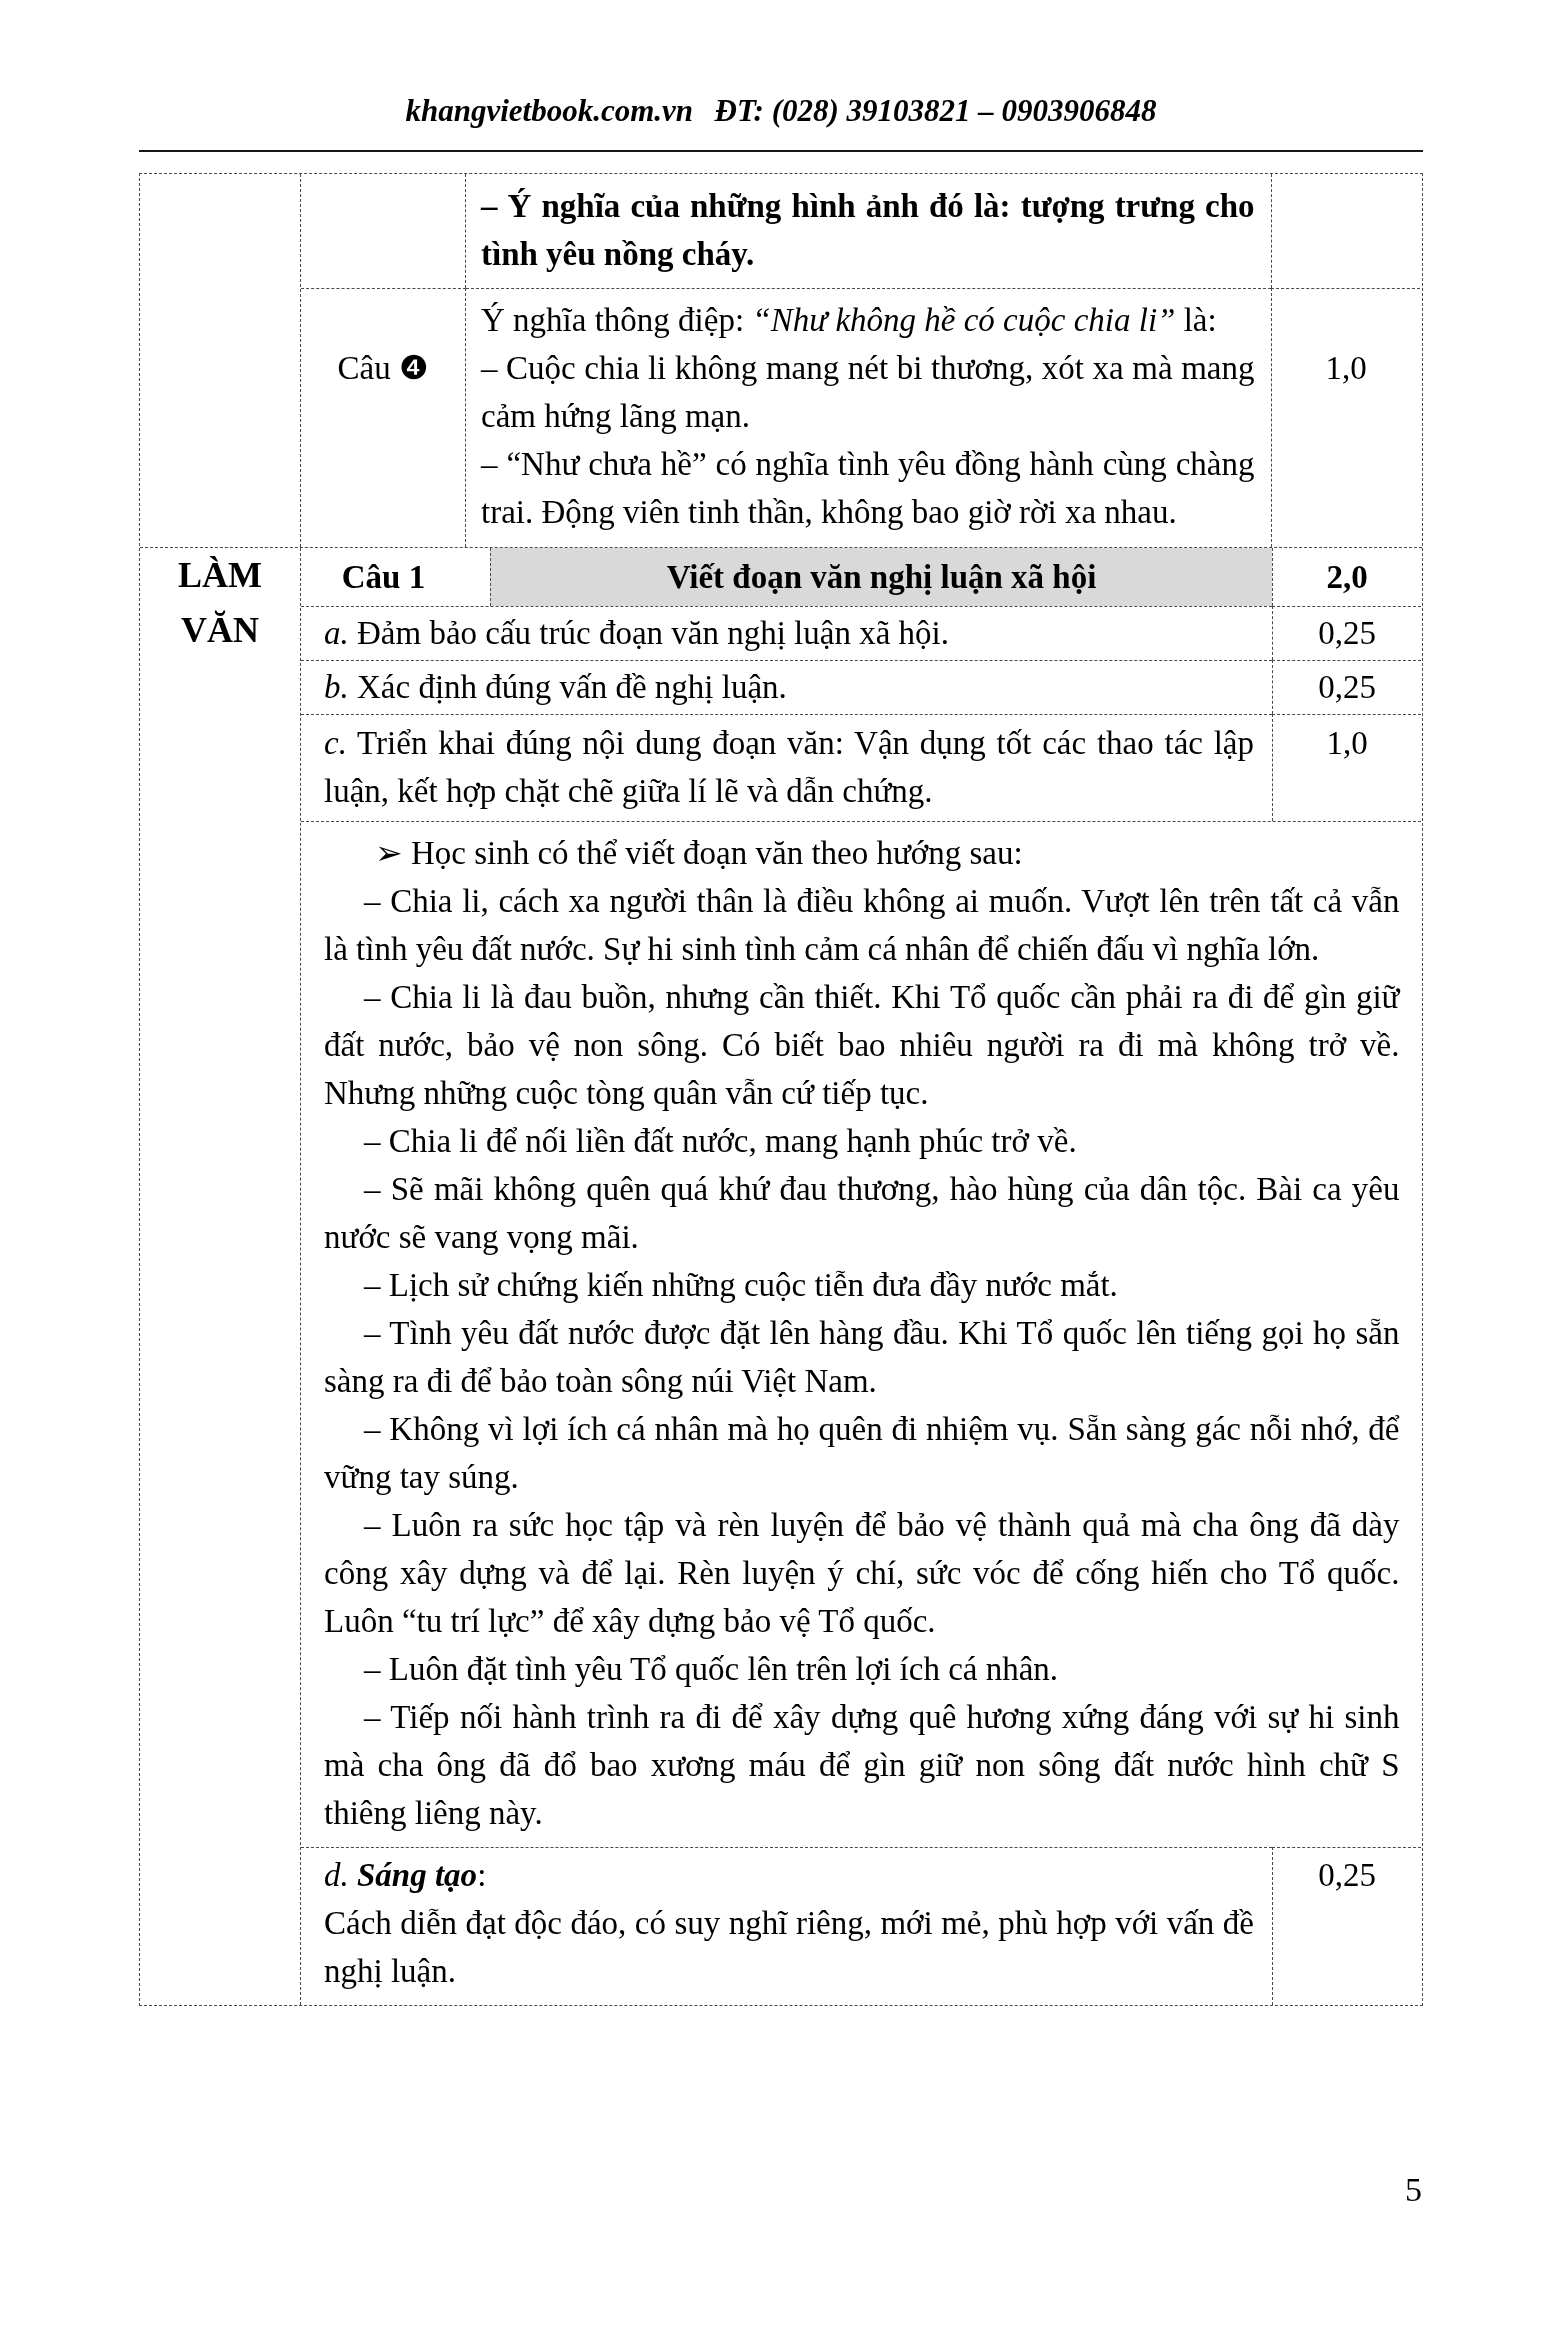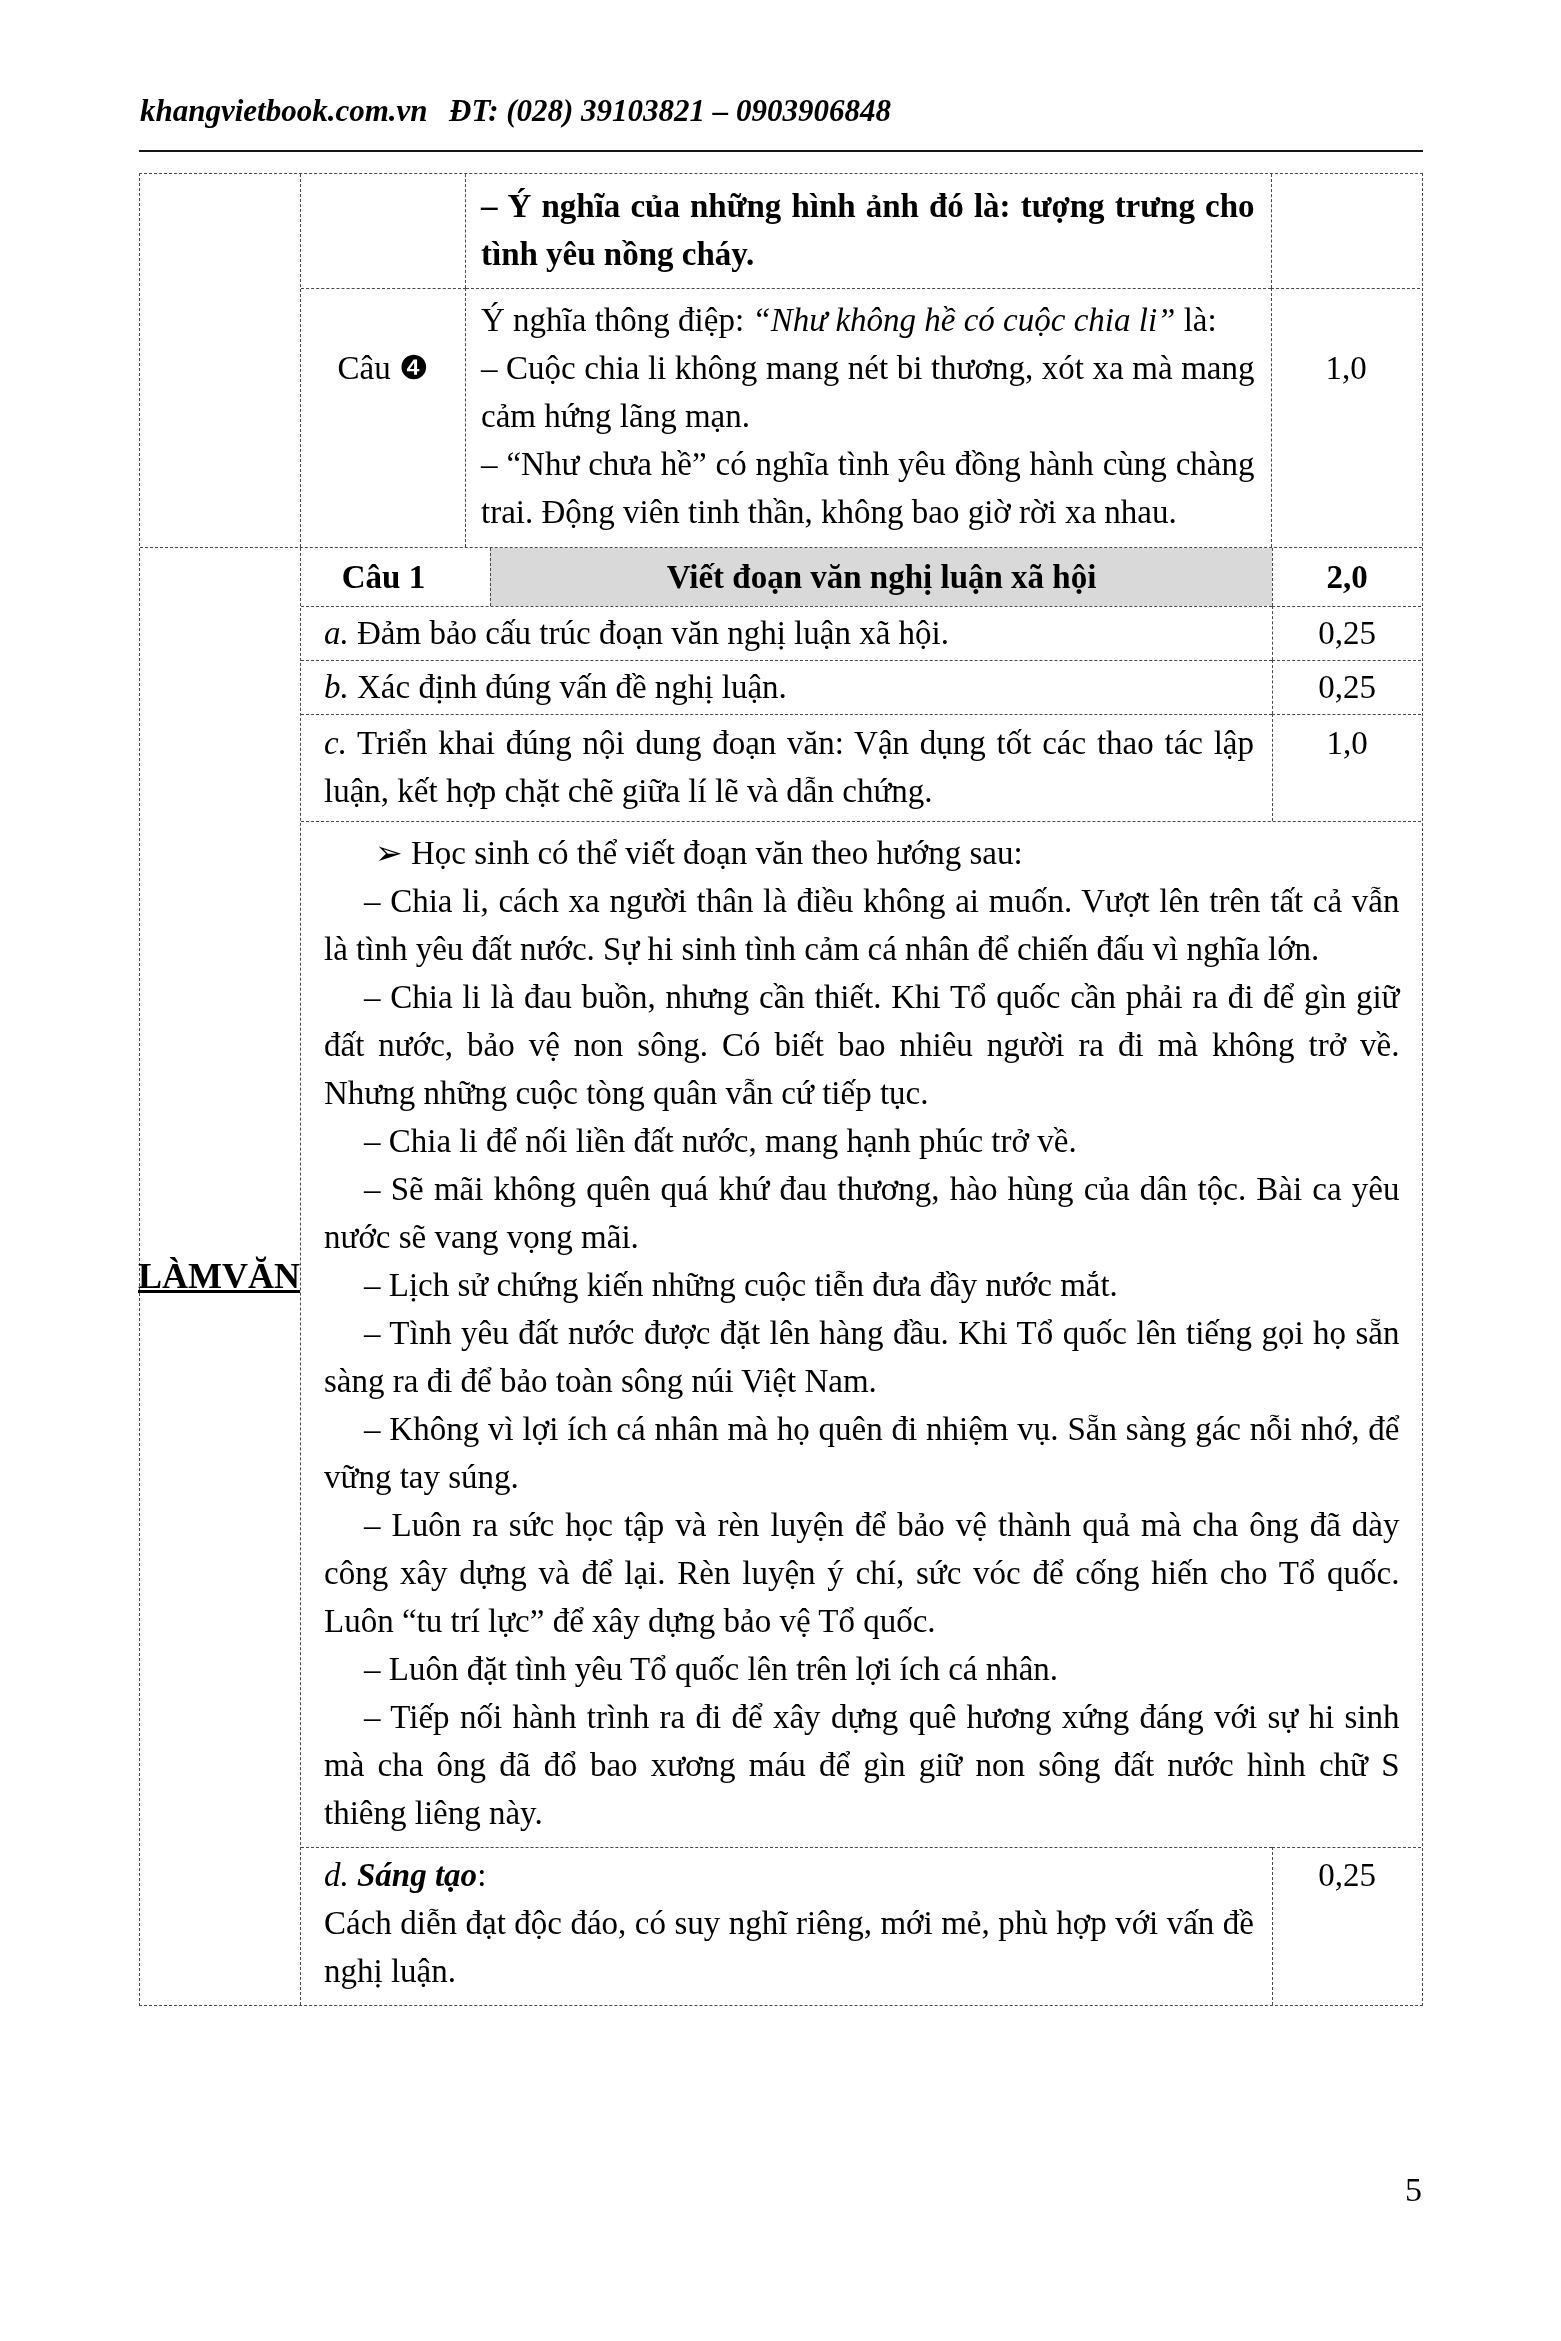--- a/index.html
+++ b/index.html
@@ -5,21 +5,21 @@
   :root { --bd: #4a4a4a; --gray: #d9d9d9; }
   * { margin: 0; padding: 0; box-sizing: border-box; }
   html, body { background: #ffffff; }
   body {
     width: 1561px; height: 2342px; position: relative; overflow: hidden;
     font-family: "Liberation Serif", serif; color: #000;
   }
 
   .page-header {
     position: absolute; top: 93px; left: 140px; width: 1282px;
-    text-align: left; font-size: 31px; font-weight: 700; font-style: italic;
+    text-align: center; font-size: 31px; font-weight: 700; font-style: italic;
   }
   .page-header .phone { margin-left: 21.5px; }
   .header-rule {
     position: absolute; top: 150px; left: 139px; width: 1284px;
     border-top: 2.5px solid #161616;
   }
 
   .doc-table {
     position: absolute; top: 173px; left: 139px; width: 1284px;
     border: 1.7px dashed var(--bd);
@@ -38,22 +38,22 @@
   .s1-label-empty { grid-column: 2; grid-row: 1; }
   .s1-content-1 { grid-column: 3; grid-row: 1; padding: 8.3px 16.5px 10px 15px; font-weight: bold; }
   .s1-pts-1 { grid-column: 4; grid-row: 1; }
   .s1-label-cau4 { grid-column: 2; grid-row: 2; text-align: center; padding-top: 55px; }
   .s1-content-2 { grid-column: 3; grid-row: 2; padding: 6.6px 16.5px 11.6px 15px; }
   .s1-pts-2 { grid-column: 4; grid-row: 2; text-align: center; padding-top: 55px; }
 
   
   .side-cell {
     grid-column: 1; grid-row: 1 / span 6;
-    display: flex; flex-direction: row; justify-content: flex-end; align-items: center;
-    font-weight: 700; font-size: 36px; line-height: 55px; text-decoration: underline;
+    display: flex; flex-direction: column; justify-content: flex-start; align-items: center;
+    font-weight: 700; font-size: 36px; line-height: 55px;
   }
   .hdr-main { grid-column: 2; grid-row: 1; display: flex; align-items: stretch; gap: 24px; }
   .hdr-label { width: 165px; text-align: center; font-weight: 700; padding: 4.1px 0 5.8px 0; }
   .hdr-title {
     flex: 1; background: var(--gray); border-left: 1.7px dashed var(--bd);
     text-align: center; font-weight: 700; padding: 4.1px 0 5.8px 0;
   }
   .hdr-pts { grid-column: 3; grid-row: 1; text-align: center; font-weight: 700; padding: 4.1px 0 5.8px 0; }
 
   .crit { grid-column: 2; padding: 1.7px 18px 3.3px 23px; }

